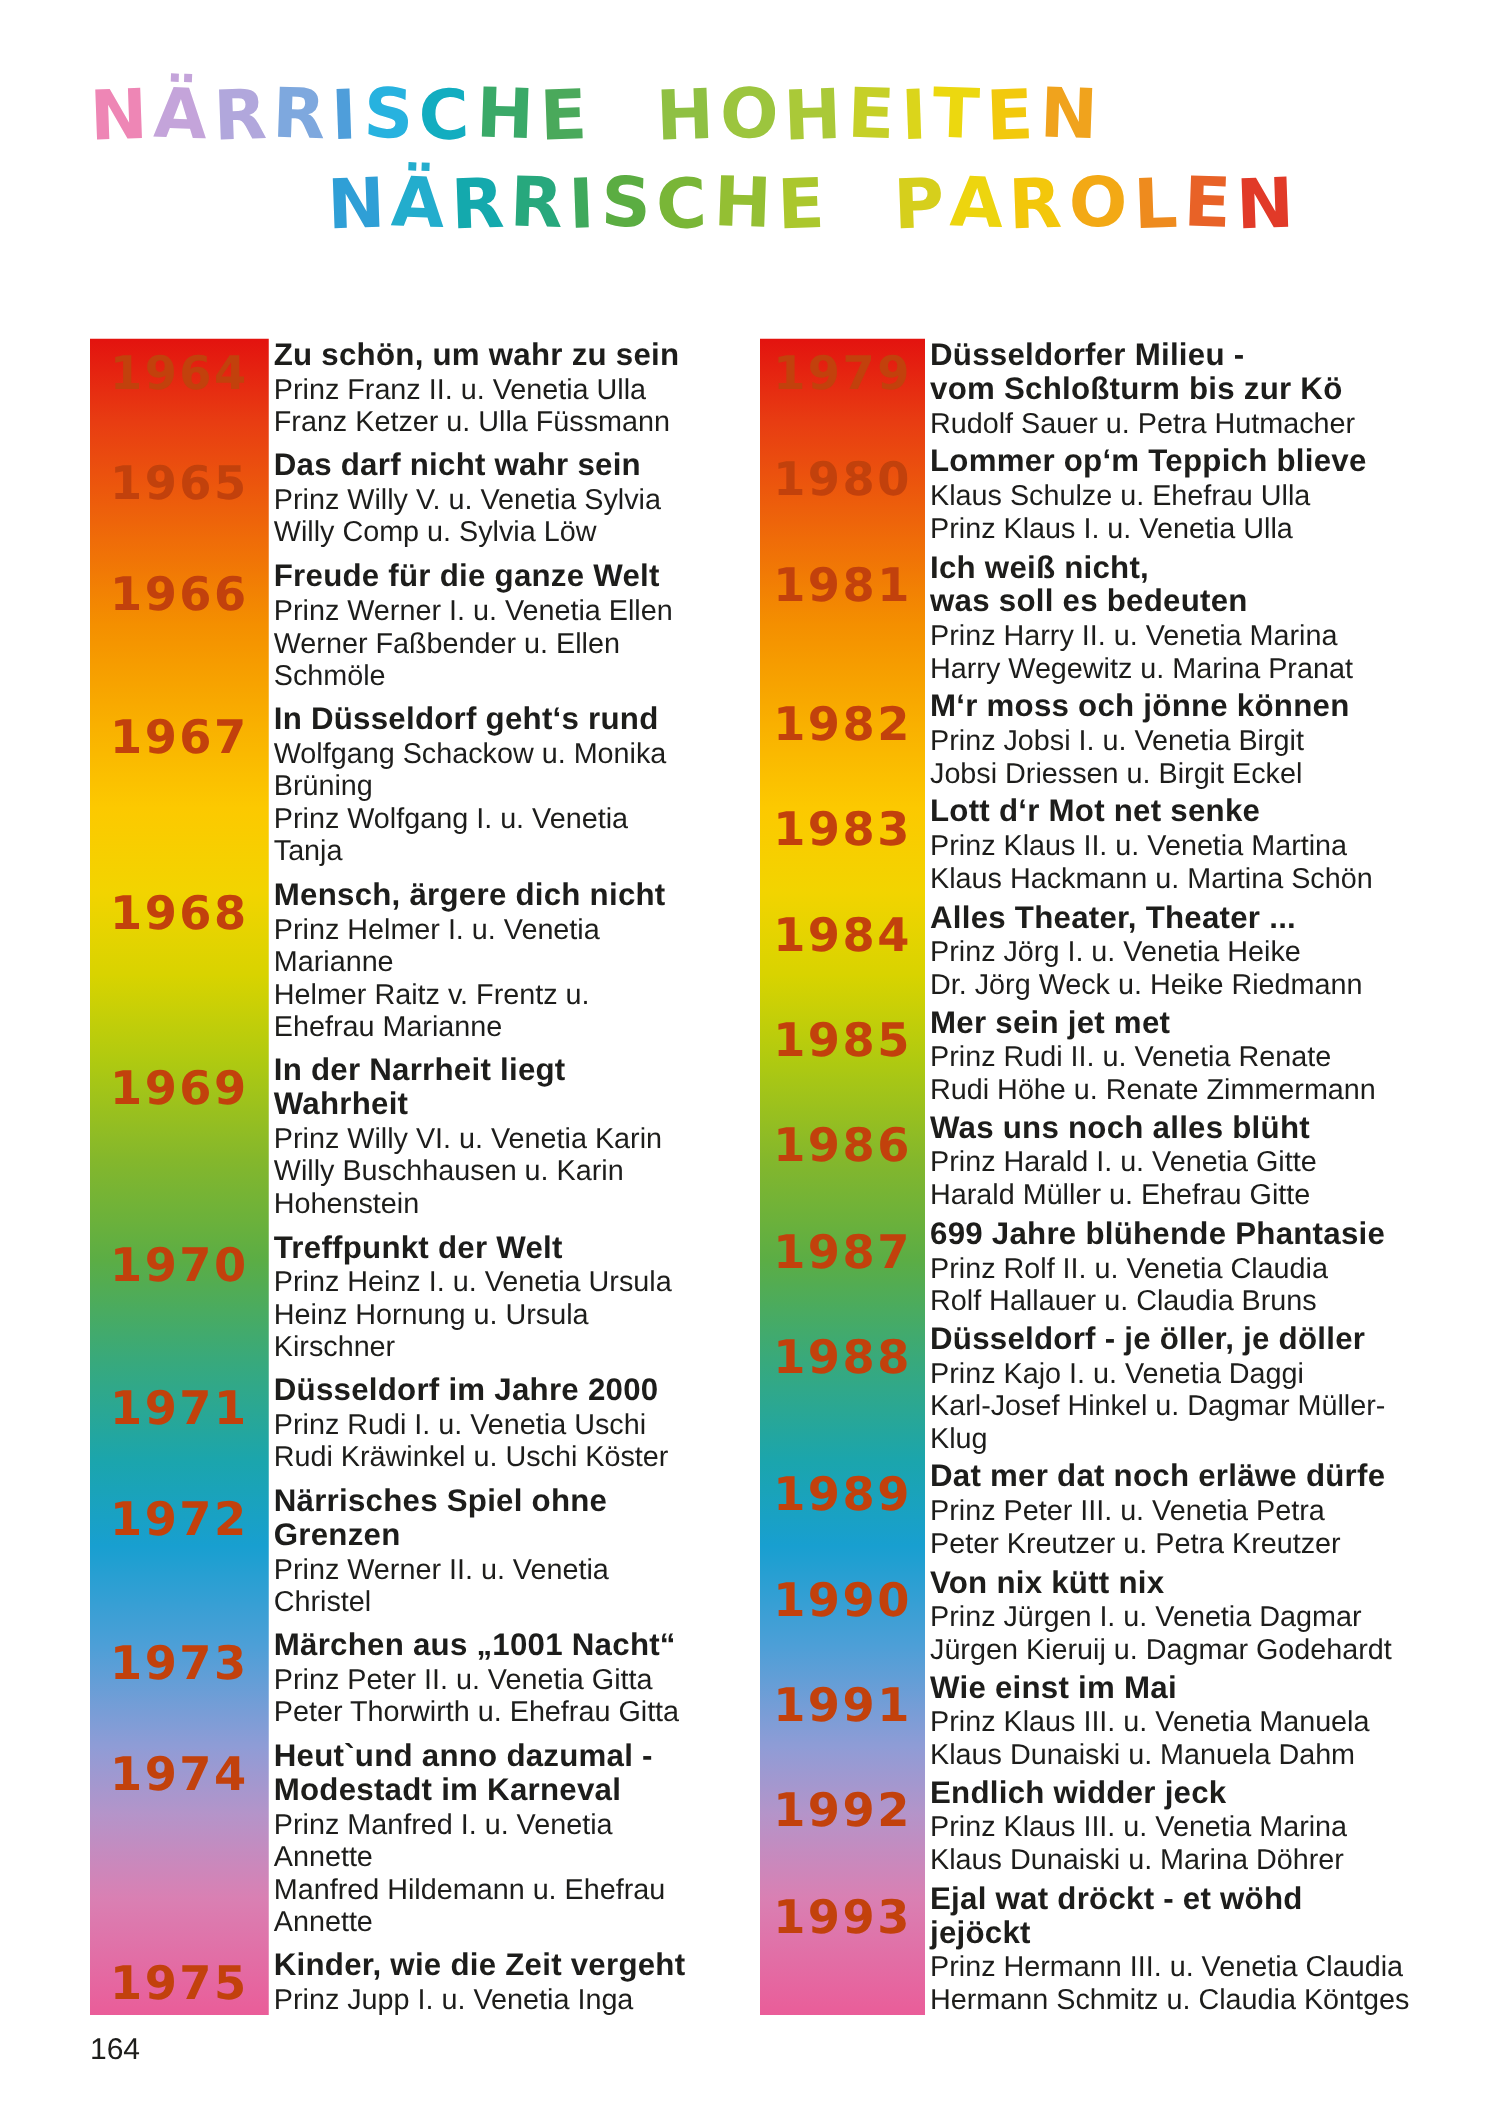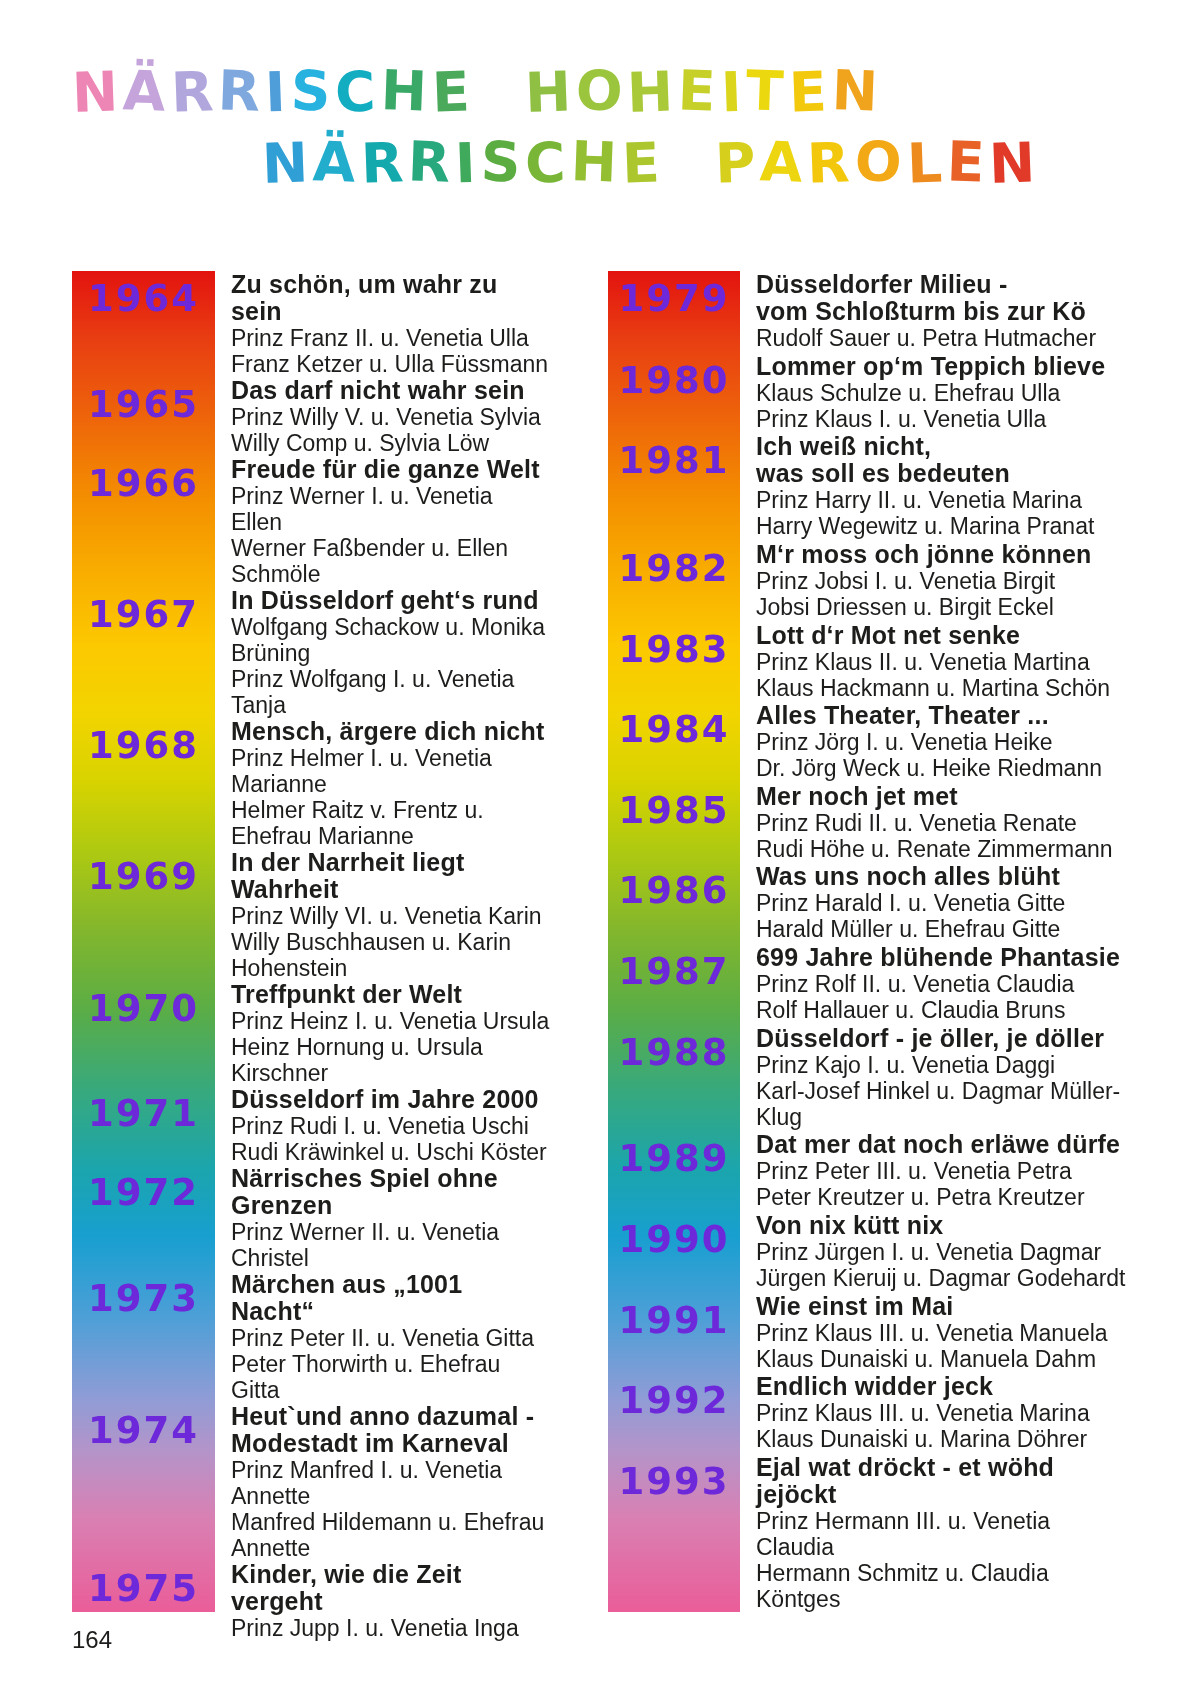--- a/index.html
+++ b/index.html
@@ -41,25 +41,25 @@
   .column-right .gradient-bar { width:132px; }
 
   .entry { position:relative; z-index:1; display:flex; align-items:flex-start; }
   .year-cell {
     flex:0 0 auto;
     display:flex; justify-content:center;
     padding-top:9px;
     font-family:"DejaVu Sans", sans-serif;
     font-weight:bold; font-size:37px; line-height:1;
     letter-spacing:2px;
-    color:#6d28d9;
+    color:#c2410c;
   }
   .column-left  .year-cell { width:143px; }
   .column-right .year-cell { width:132px; }
-  .text-cell { padding-left:16px; }
+  .text-cell { padding-left:4px; }
   .motto {
     font-weight:bold; font-size:25px; line-height:27px;
     white-space:pre-line; letter-spacing:0.2px;
   }
   .line { font-size:23px; line-height:26px; }
 
   .page-number {
     position:absolute; left:72px; top:1626px;
     font-size:24px; color:#1d1d1b;
   }
@@ -258,21 +258,21 @@
             <div class="motto">Alles Theater, Theater ...</div>
             <div class="line">Prinz Jörg I. u. Venetia Heike</div>
             <div class="line">Dr. Jörg Weck u. Heike Riedmann</div>
           </div>
         </article>
         <article class="entry">
           <div class="year-cell">
             <span>1985</span>
           </div>
           <div class="text-cell">
-            <div class="motto">Mer noch jet met</div>
+            <div class="motto">Mer sein jet met</div>
             <div class="line">Prinz Rudi II. u. Venetia Renate</div>
             <div class="line">Rudi Höhe u. Renate Zimmermann</div>
           </div>
         </article>
         <article class="entry">
           <div class="year-cell">
             <span>1986</span>
           </div>
           <div class="text-cell">
             <div class="motto">Was uns noch alles blüht</div>

